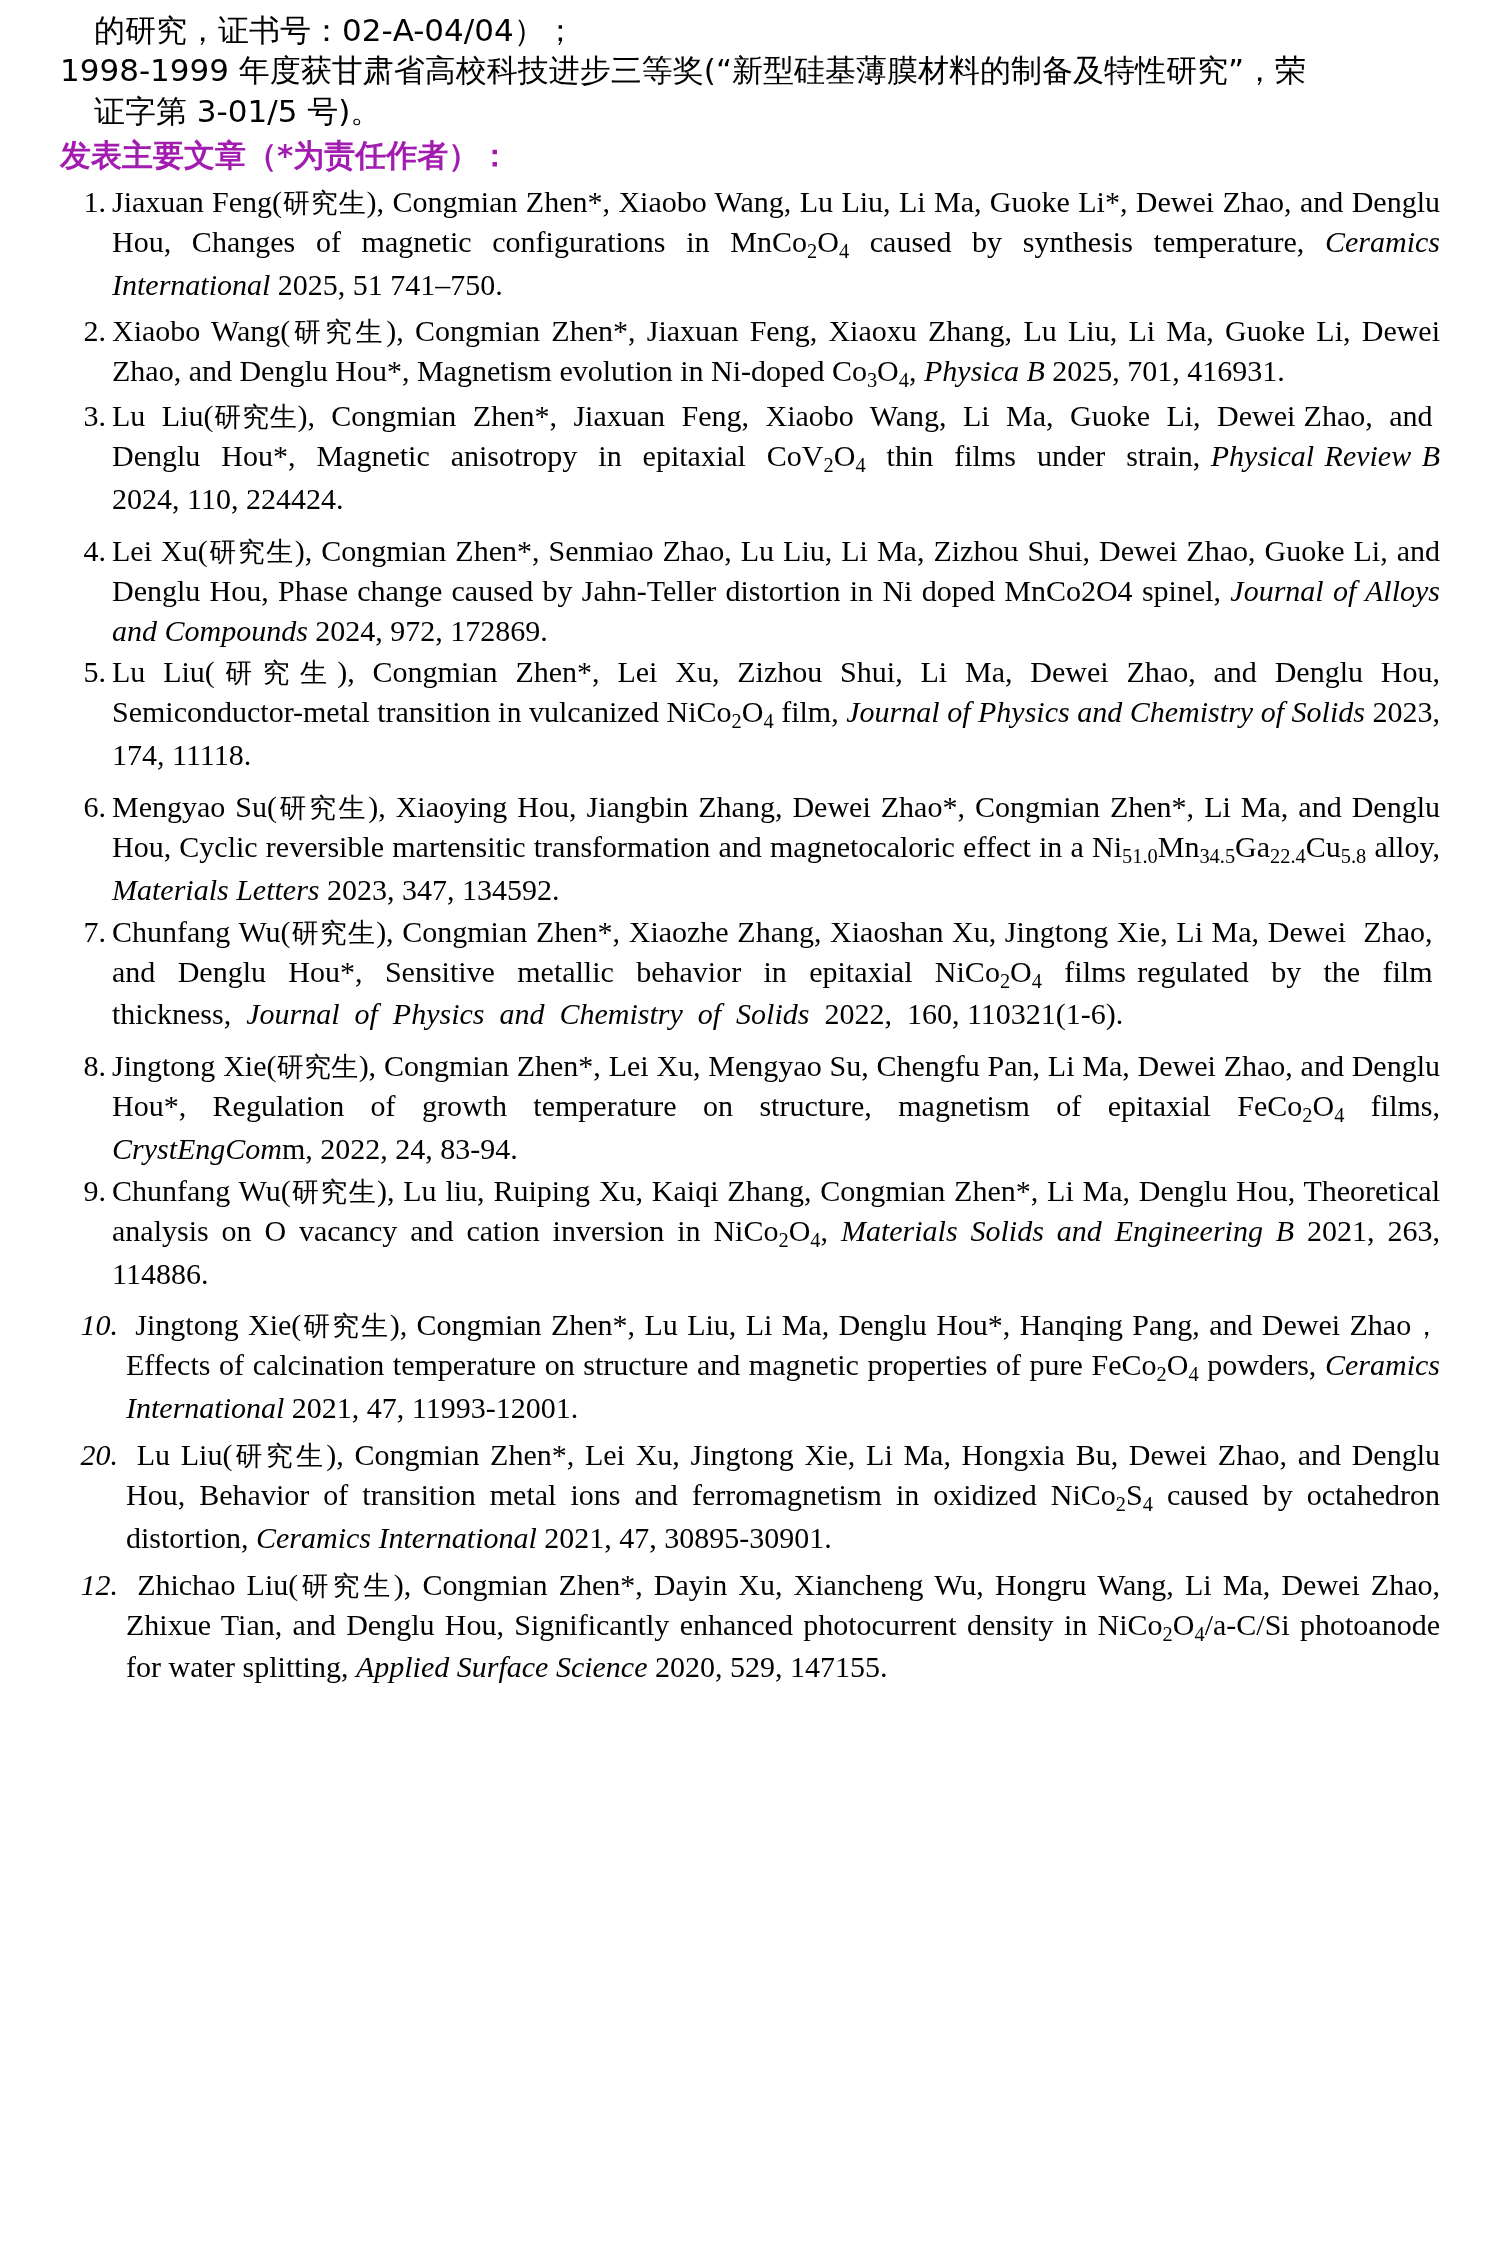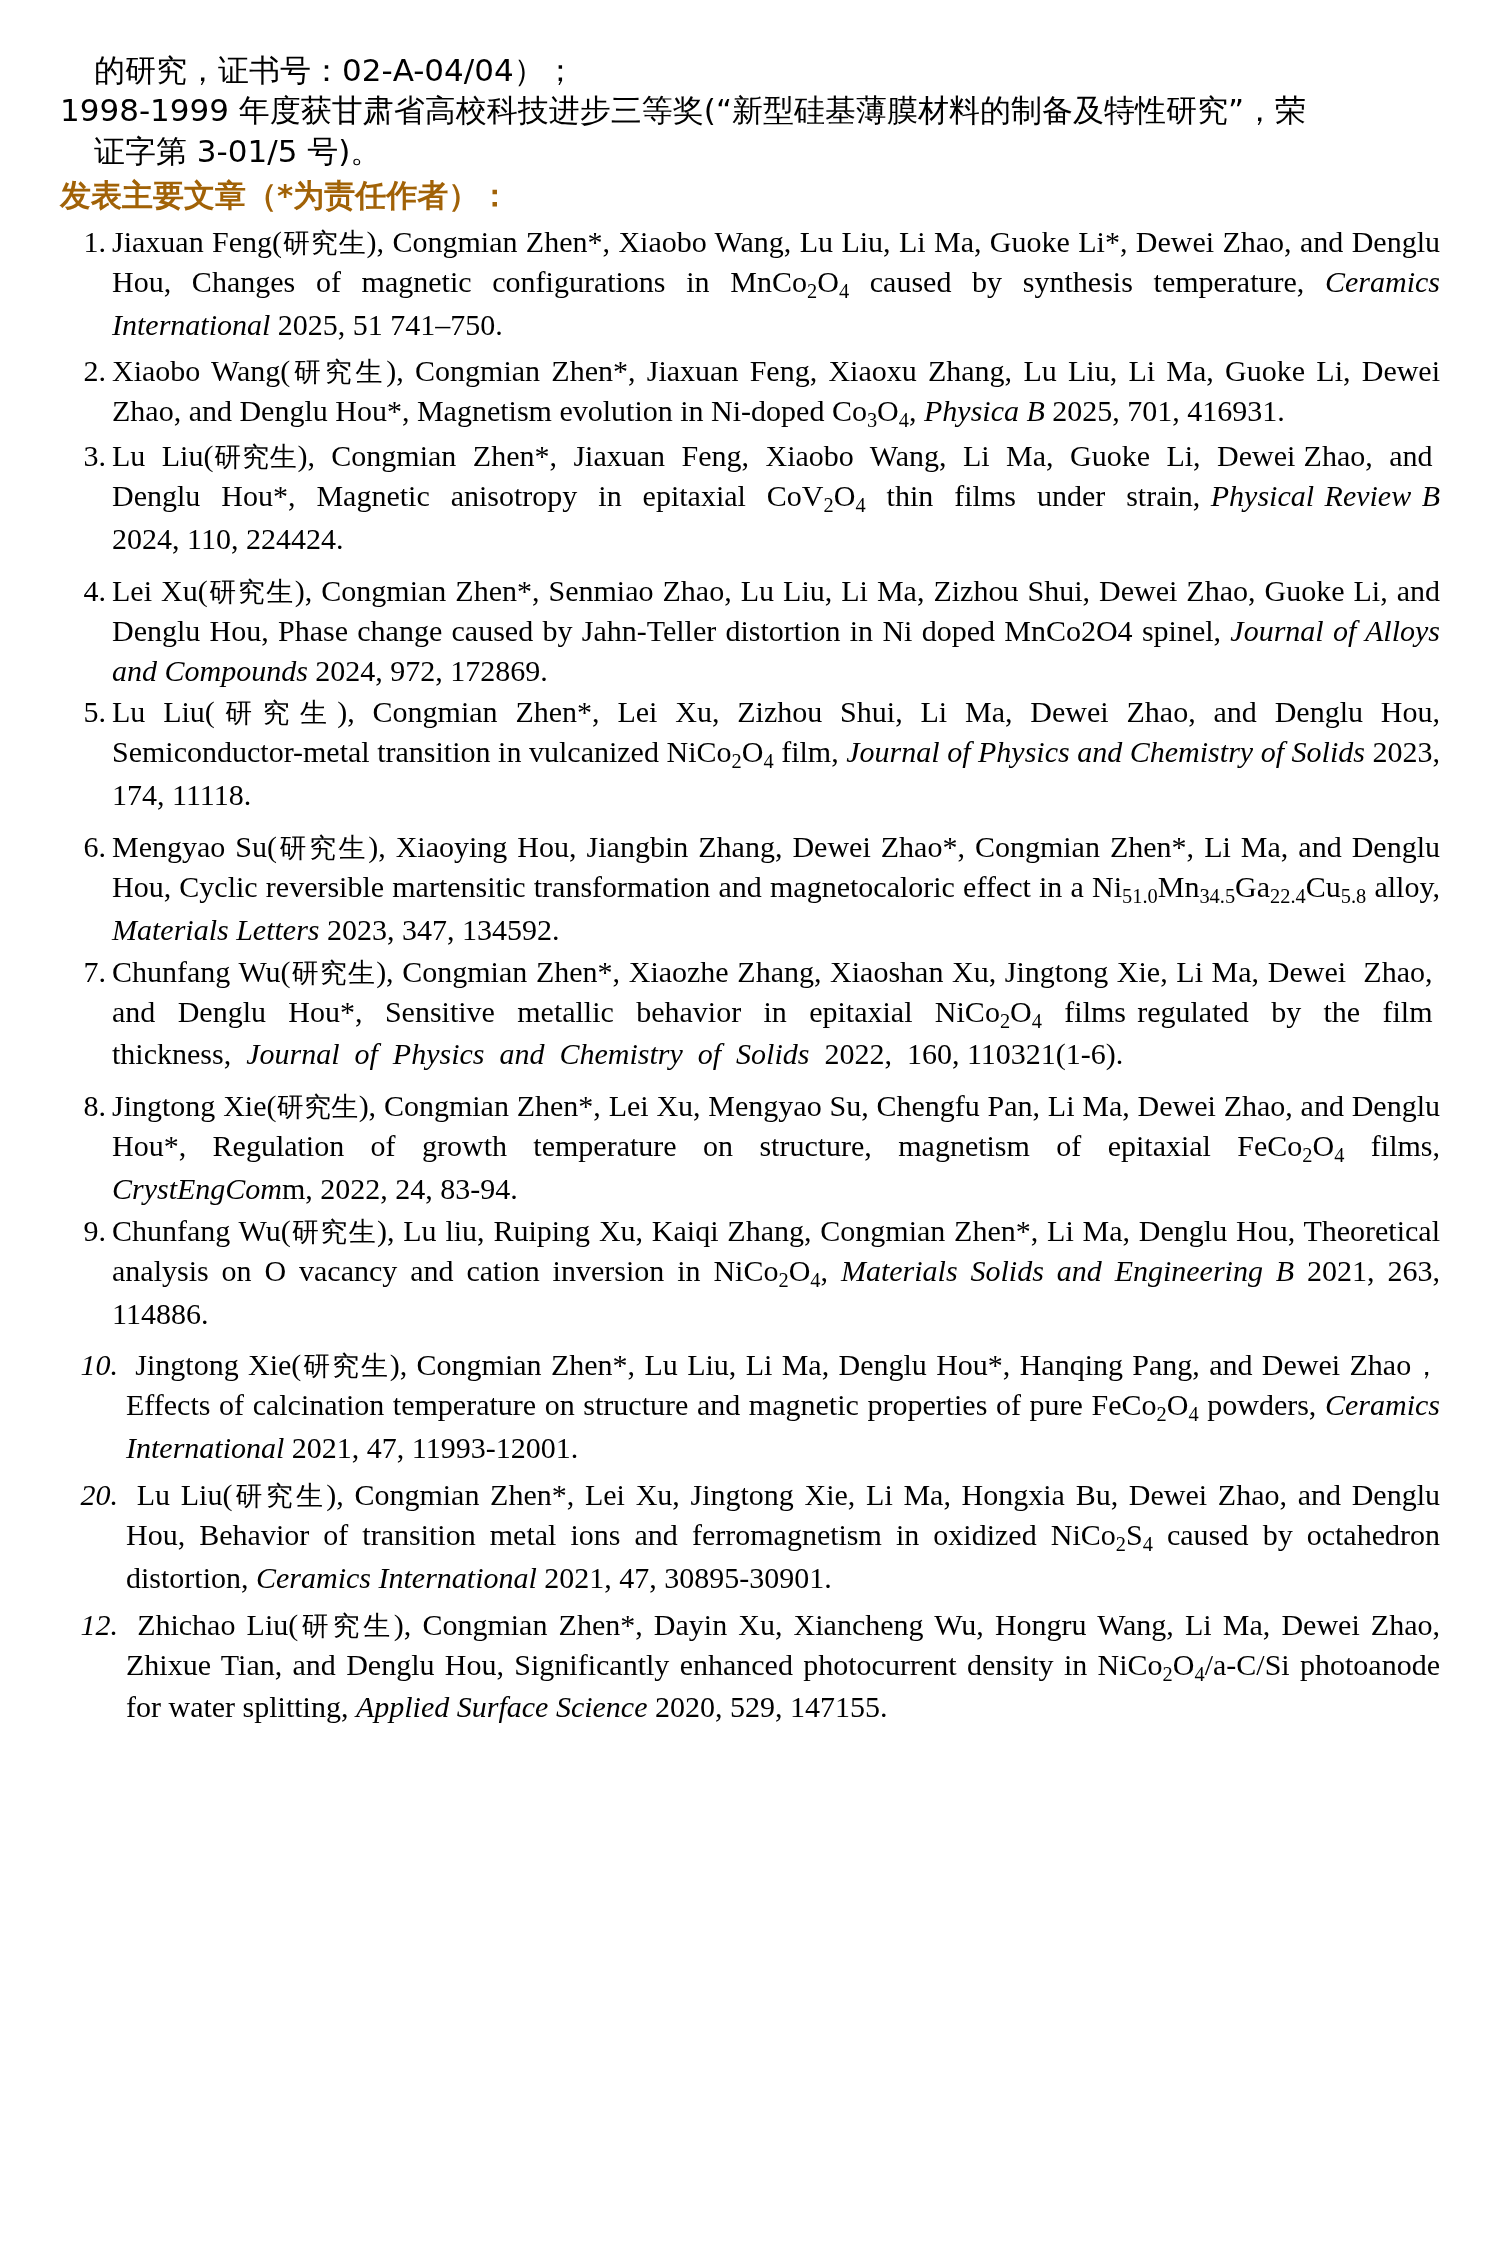--- a/index.html
+++ b/index.html
@@ -9,35 +9,34 @@
   }
   body {
     width: 1500px;
     font-family: "Liberation Serif", serif;
     color: #000000;
   }
   .page {
     width: 1500px;
     box-sizing: border-box;
     padding: 10px 60px 20px 60px;
-    margin-top: 40px;
   }
   .head-line {
     font-size: 31px;
     line-height: 1.30;
     text-align: justify;
     text-justify: inter-ideograph;
     margin: 0 0 0 0;
     text-indent: 0;
   }
   .head-line.l1 { text-indent: 34px; }
   .section-title {
     font-size: 31px;
     font-weight: bold;
-    color: #a16207;
+    color: #a21caf;
     line-height: 1.32;
     margin: 4px 0 6px 0;
   }
   .entry {
     font-size: 30px;
     line-height: 1.33;
     margin: 0 0 2px 0;
     text-align: justify;
     padding-left: 52px;
     position: relative;

